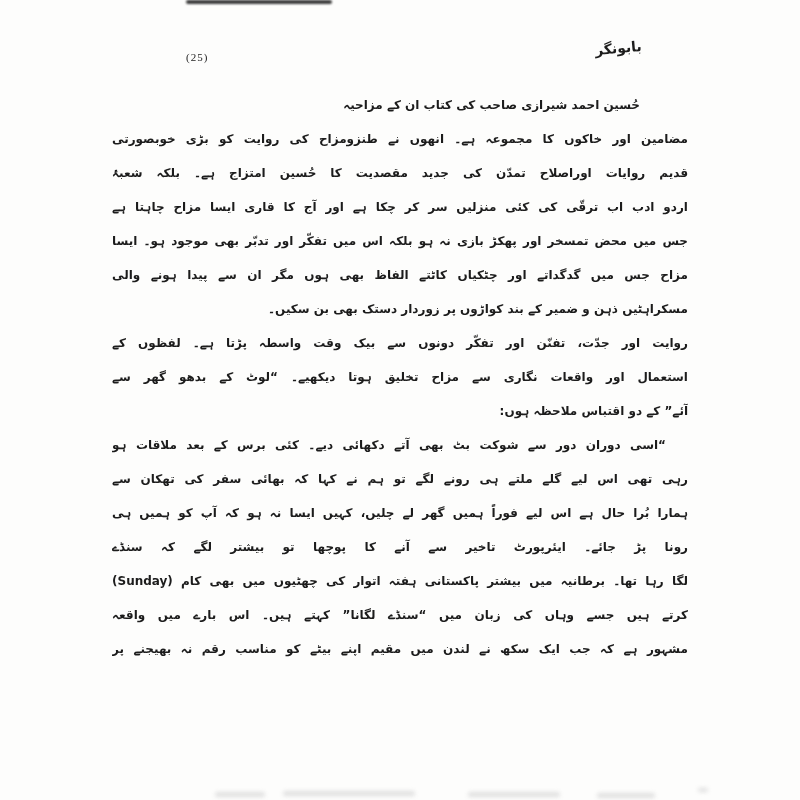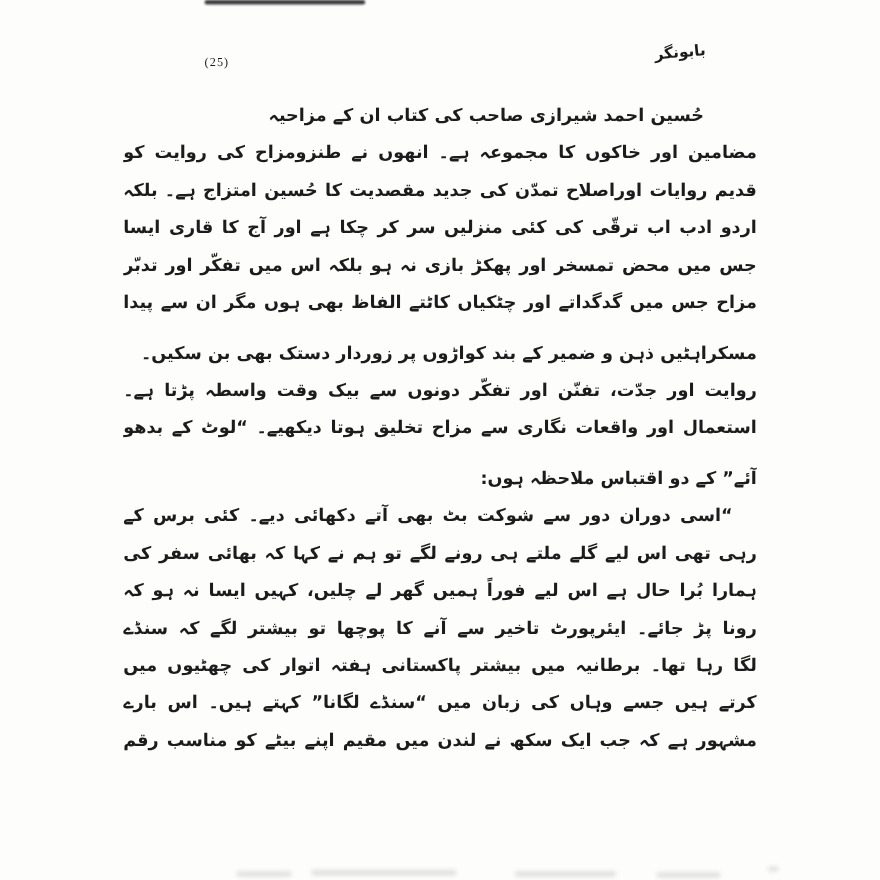--- a/index.html
+++ b/index.html
@@ -25,32 +25,32 @@
   .page-number{
     position:absolute;top:51px;left:186px;
     font-size:11px;color:var(--ink);
     font-family:"Liberation Serif",serif;
     letter-spacing:1px;
   }
   
   .text-block{
     position:absolute;left:112px;top:88px;width:576px;
     direction:rtl;color:var(--ink);
-    font-size:16px;font-weight:bold;
+    font-size:12px;font-weight:bold;
   }
   .line{
     height:34px;line-height:34px;
     text-align:right;white-space:nowrap;overflow:hidden;
   }
   .line.justify{
     white-space:normal;
     text-align:justify;text-align-last:justify;
     word-spacing:1px;
   }
-  .line.end{text-align:right;text-align-last:right;margin-top:12px;}
+  .line.end{text-align:right;text-align-last:right;}
   .line.first-indent{padding-right:48px;}
   .line.quote-indent{padding-right:22px;}
   
   .top-artifact{
     position:absolute;left:186px;top:0;width:146px;height:4px;
     background:#3a3a3a;border-radius:2px;filter:blur(1px);
   }
   .smudge{
     position:absolute;height:5px;background:var(--smudge);
     border-radius:3px;filter:blur(2px);

